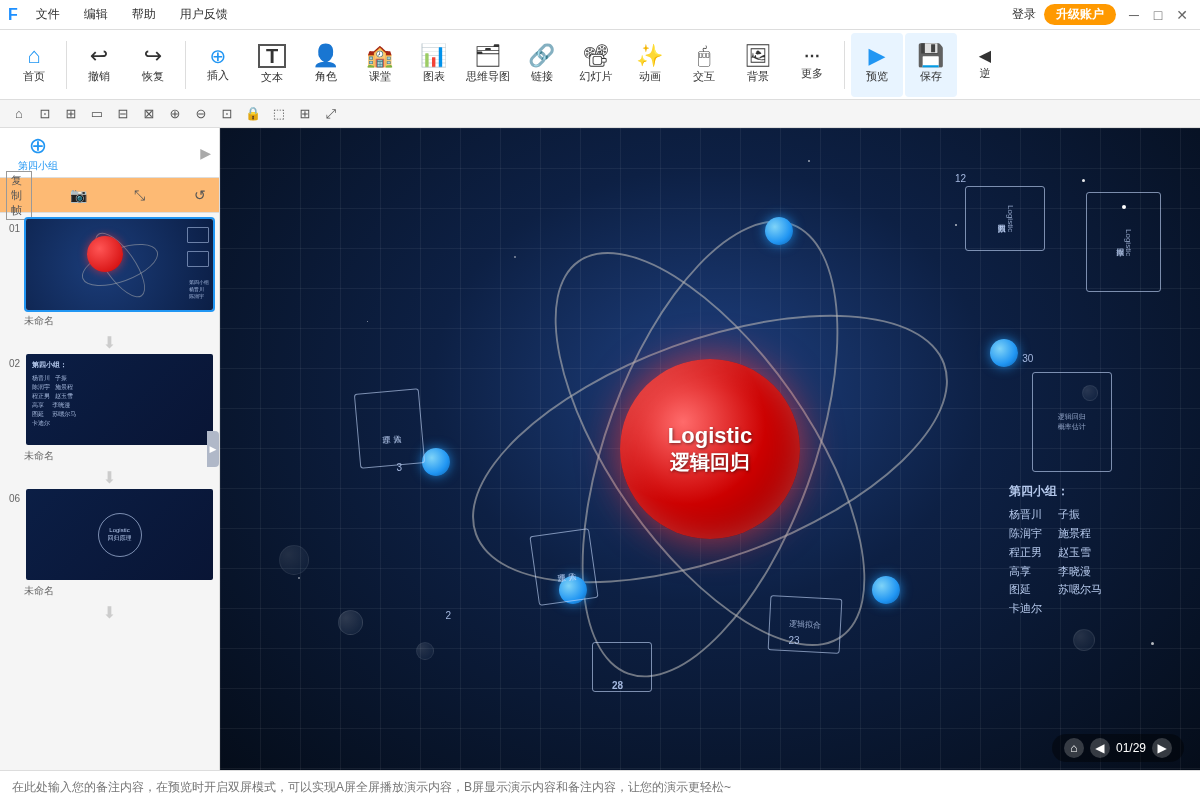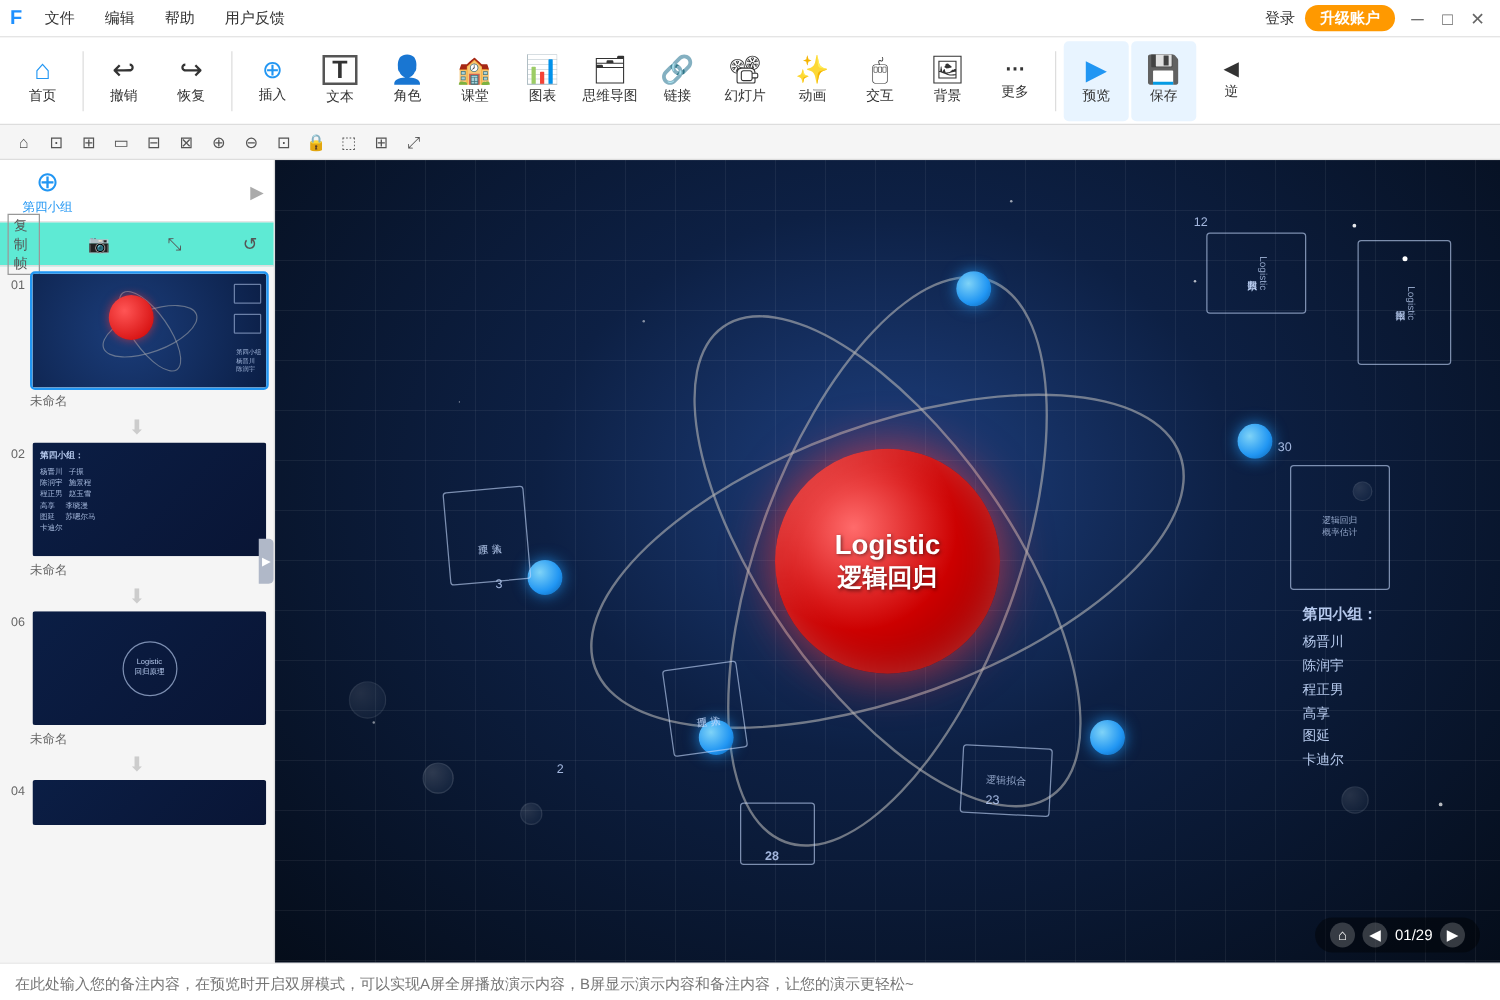--- a/index.html
+++ b/index.html
@@ -83,21 +83,21 @@
       padding: 0 8px;
     }
     .new-frame-btn {
       display: flex; flex-direction: column; align-items: center; justify-content: center;
       width: 60px; height: 44px; cursor: pointer; color: #2196F3; font-size: 11px;
     }
     .new-frame-btn .icon { font-size: 18px; }
     #sidebar-tools {
       display: flex; align-items: center; justify-content: space-between;
       padding: 4px 6px;
-      background: #5eead4;
+      background: #fdba74;
       border-bottom: 1px solid #ddd;
     }
     .sidebar-tool { width: 26px; height: 26px; display: flex; align-items: center; justify-content: center; cursor: pointer; border-radius: 3px; font-size: 14px; color: #555; }
     #slides-list { flex: 1; overflow-y: auto; padding: 4px; }
     .slide-item { display: flex; align-items: flex-start; gap: 4px; margin-bottom: 4px; }
     .slide-num { font-size: 10px; color: #666; min-width: 16px; margin-top: 6px; text-align: right; }
     .slide-thumb {
       flex: 1; height: 95px; border-radius: 4px; overflow: hidden; cursor: pointer;
       border: 2px solid transparent; position: relative;
     }
@@ -481,28 +481,20 @@
             </div>
           </div>
           <div class="slide-label">未命名</div>
         </div>
       </div>
 
       <div class="slide-sep">
         <span class="slide-sep-icon">⬇</span>
       </div>
 
-      <div class="slide-item">
-        <span class="slide-num">04</span>
-        <div style="flex:1;">
-          <div class="slide-thumb" style="height:40px;">
-            <div style="background:linear-gradient(135deg,#0b1e45,#091535);width:100%;height:100%;"></div>
-          </div>
-        </div>
-      </div>
     </div>
 
     <div id="sidebar-expand">▶</div>
   </div>
 
   <div id="canvas-area">
 
     <div class="prev-arrow">◀</div>
 
     <div id="canvas-bg">
@@ -575,20 +567,27 @@
         <div style="font-size:12px;font-weight:bold;margin-bottom:4px;">第四小组：</div>
         <div style="display:flex;gap:16px;">
           <div>
             <div>杨晋川</div>
             <div>陈润宇</div>
             <div>程正男</div>
             <div>高享</div>
             <div>图延</div>
             <div>卡迪尔</div>
           </div>
+          <div>
+            <div>子振</div>
+            <div>施景程</div>
+            <div>赵玉雪</div>
+            <div>李晓漫</div>
+            <div>苏嗯尔马</div>
+          </div>
         </div>
       </div>
 
       <div id="canvas-nav">
         <div class="nav-btn">⌂</div>
         <div class="nav-btn">◀</div>
         <span>01/29</span>
         <div class="nav-btn">▶</div>
       </div>
     </div>

